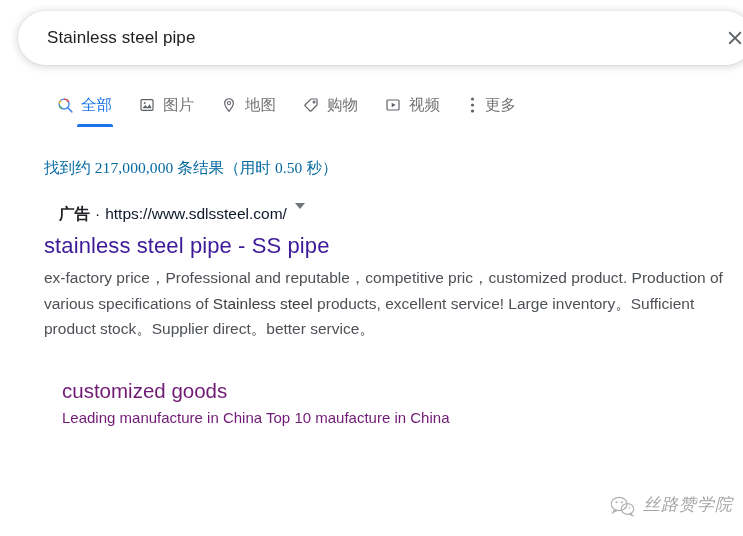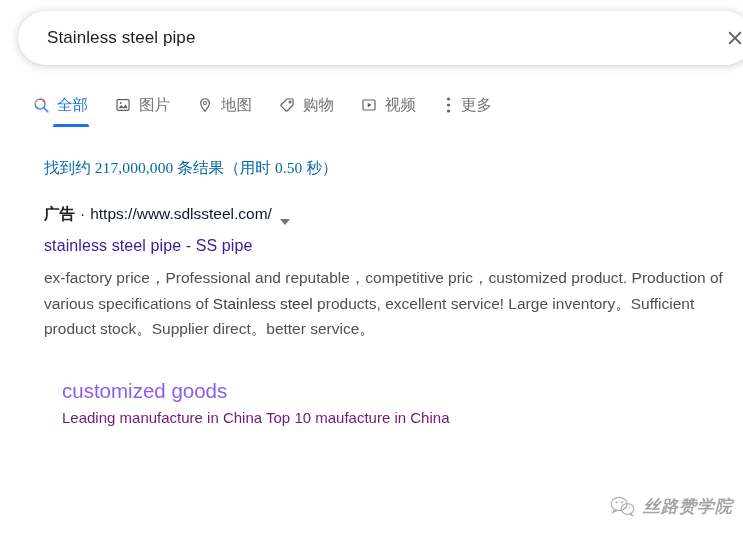--- a/index.html
+++ b/index.html
@@ -57,21 +57,21 @@
     display: flex;
     align-items: center;
     justify-content: center;
     cursor: pointer;
   }
   .clear-btn svg { display: block; }
 
   
   .nav {
     position: absolute;
-    left: 32px;
+    left: 56px;
     top: 96px;
     display: flex;
     align-items: flex-start;
     height: 38px;
   }
   .nav-item {
     display: flex;
     align-items: center;
     margin-right: 26px;
     font-size: 15.5px;
@@ -115,24 +115,25 @@
 
   
   .ad-block {
     position: absolute;
     left: 44px;
     top: 203px;
     width: 700px;
   }
   .ad-url-row {
     display: flex;
-    align-items: flex-end;
+    align-items: flex-start;
     font-size: 15.5px;
     color: #202124;
     line-height: 22px;
+    margin-left: 15px;
   }
   .ad-badge {
     font-weight: bold;
     color: #202124;
     font-size: 15.5px;
   }
   .ad-dot {
     margin: 0 5px;
     color: #202124;
   }
@@ -145,21 +146,21 @@
     width: 0;
     height: 0;
     border-left: 5px solid transparent;
     border-right: 5px solid transparent;
     border-top: 6px solid #70757a;
     cursor: pointer;
   }
 
   .ad-title {
     margin-top: 7px;
-    font-size: 16px;
+    font-size: 22px;
     color: #3d1a99;
     line-height: 28px;
     cursor: pointer;
     letter-spacing: .1px;
     display: inline-block;
   }
 
   .ad-desc {
     margin-top: 5px;
     font-size: 15.5px;
@@ -172,42 +173,41 @@
   
   .sitelinks {
     position: absolute;
     left: 62px;
     top: 378px;
     width: 620px;
   }
   .sitelink { margin-bottom: 32px; }
   .sitelink-title {
     font-size: 20.5px;
-    color: #8b5cf6;
+    color: #701a75;
     line-height: 26px;
     cursor: pointer;
     display: inline-block;
   }
   .sitelink-desc {
     font-size: 15px;
     color: #701a75;
     line-height: 22px;
     margin-top: 3px;
   }
 
   
   .watermark {
     position: absolute;
     right: 10px;
     bottom: 17px;
     display: flex;
-    align-items: center;
+    align-items: flex-start;
     opacity: .62;
     pointer-events: none;
-    font-weight: bold;
   }
   .watermark .wm-logo {
     width: 26px;
     height: 26px;
     margin-right: 8px;
     display: flex;
     align-items: center;
     justify-content: center;
   }
   .watermark .wm-text {

